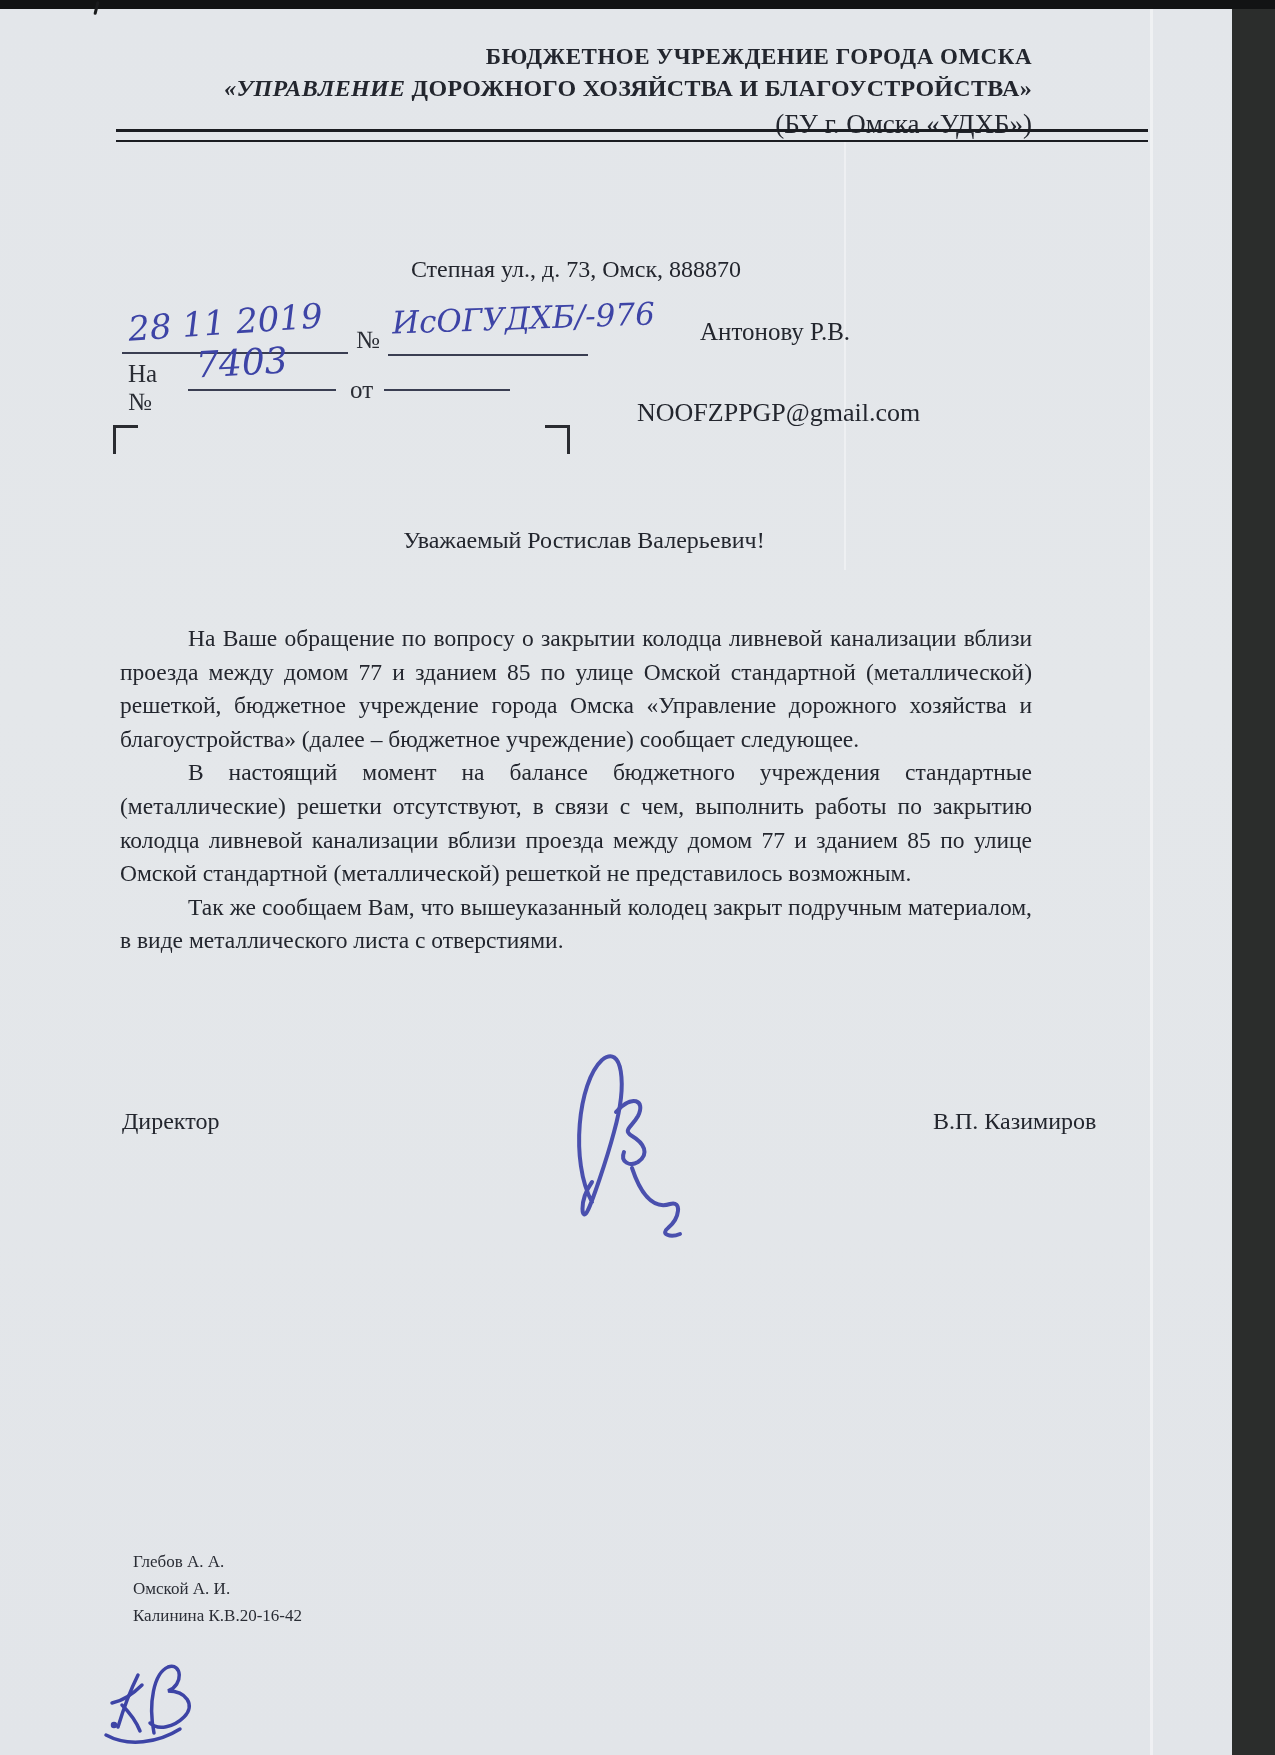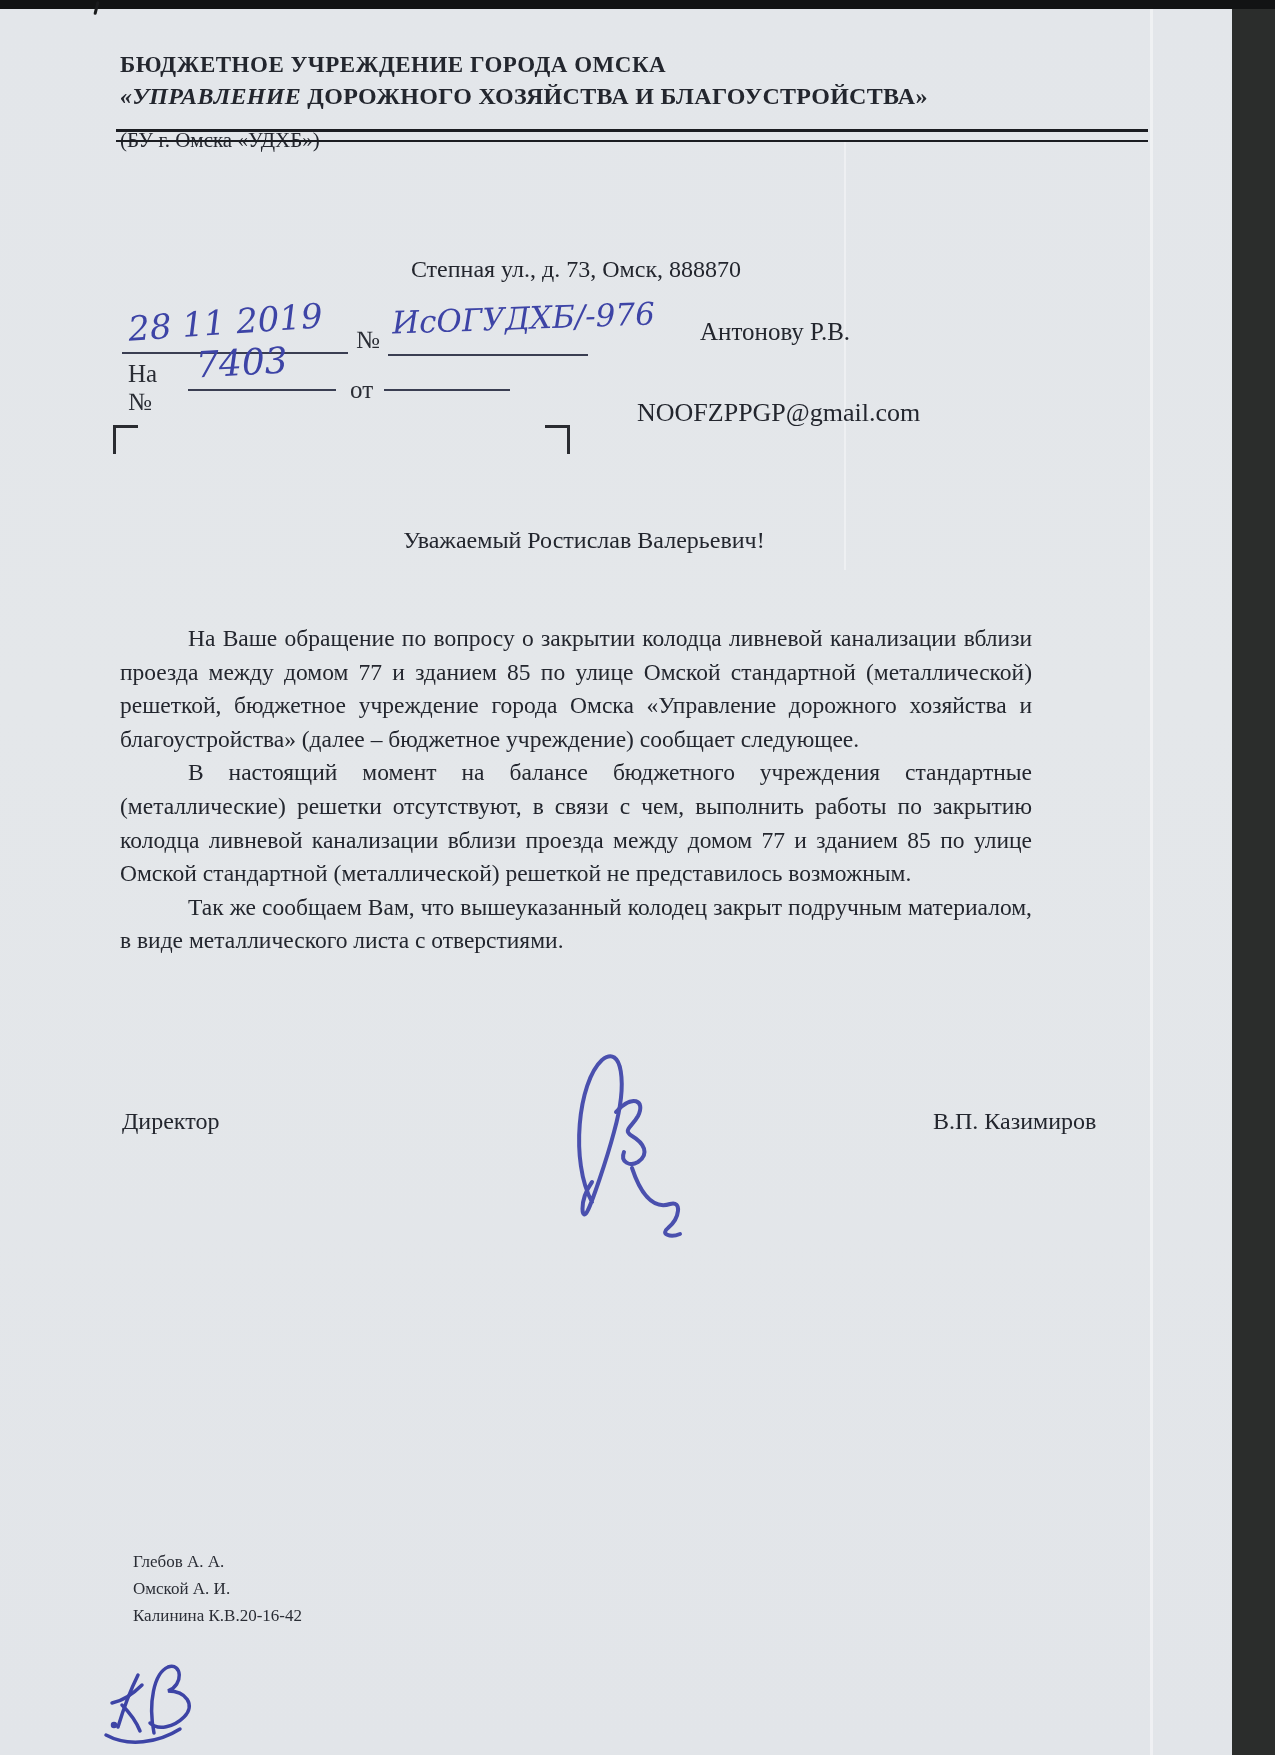--- a/index.html
+++ b/index.html
@@ -23,26 +23,26 @@
   }
   .fold{position:absolute;background:rgba(255,255,255,0.55);}
   .fold.f1{left:844px;top:140px;width:2px;height:430px;opacity:.7;}
   .fold.f2{left:1150px;top:9px;width:3px;height:1746px;opacity:.8;}
   .stray-mark{
     position:absolute;left:95px;top:1px;width:3px;height:14px;background:#1a1b1d;
     transform:rotate(14deg);border-radius:2px;
   }
 
   .header{
-    position:absolute;left:120px;top:52px;width:912px;text-align:left;
+    position:absolute;left:120px;top:44px;width:912px;text-align:right;
   }
   .header .l1{font-size:23px;font-weight:bold;letter-spacing:.5px;}
   .header .l2{font-size:24px;font-weight:bold;margin-top:5px;letter-spacing:.3px;}
   .header .l2 .it{font-style:italic;}
-  .header .l3{font-size:21px;margin-top:18px;}
+  .header .l3{font-size:27px;margin-top:7px;}
   .double-rule{
     position:absolute;left:116px;top:129px;width:1032px;height:8px;
     border-top:3px solid #1b1d22;border-bottom:2px solid #1b1d22;
   }
 
   .contacts{
     position:absolute;left:120px;top:192px;width:912px;text-align:center;
     font-size:24px;line-height:31px;white-space:pre-wrap;
   }
   .contacts .email{text-decoration:underline;}

